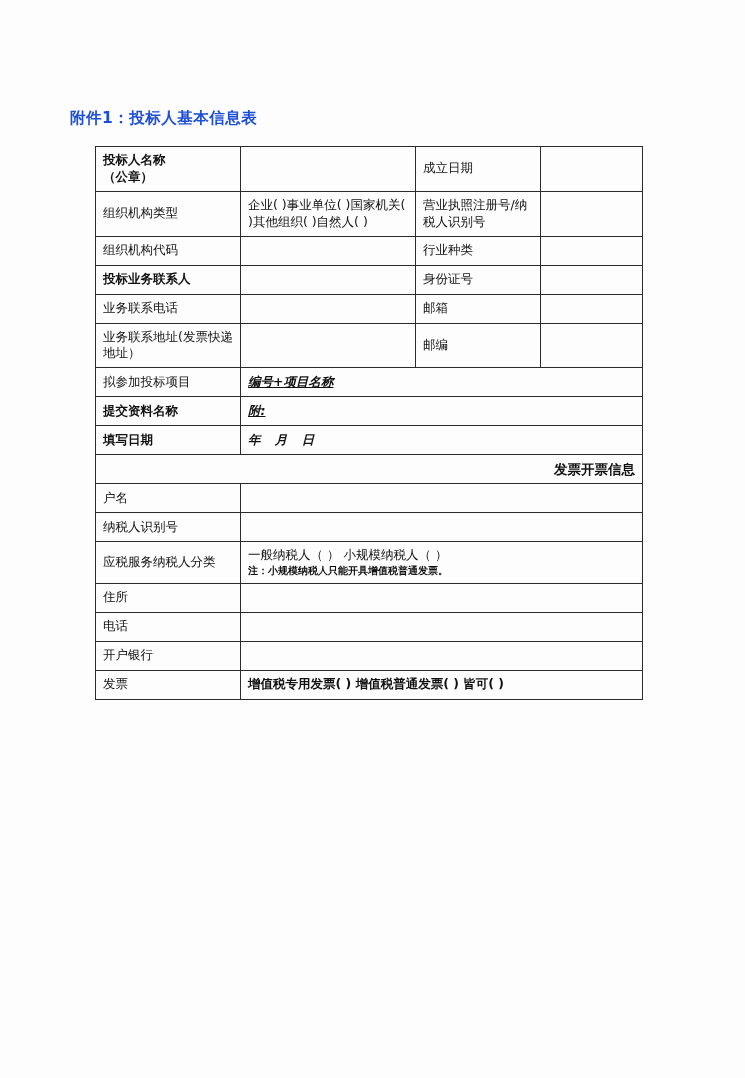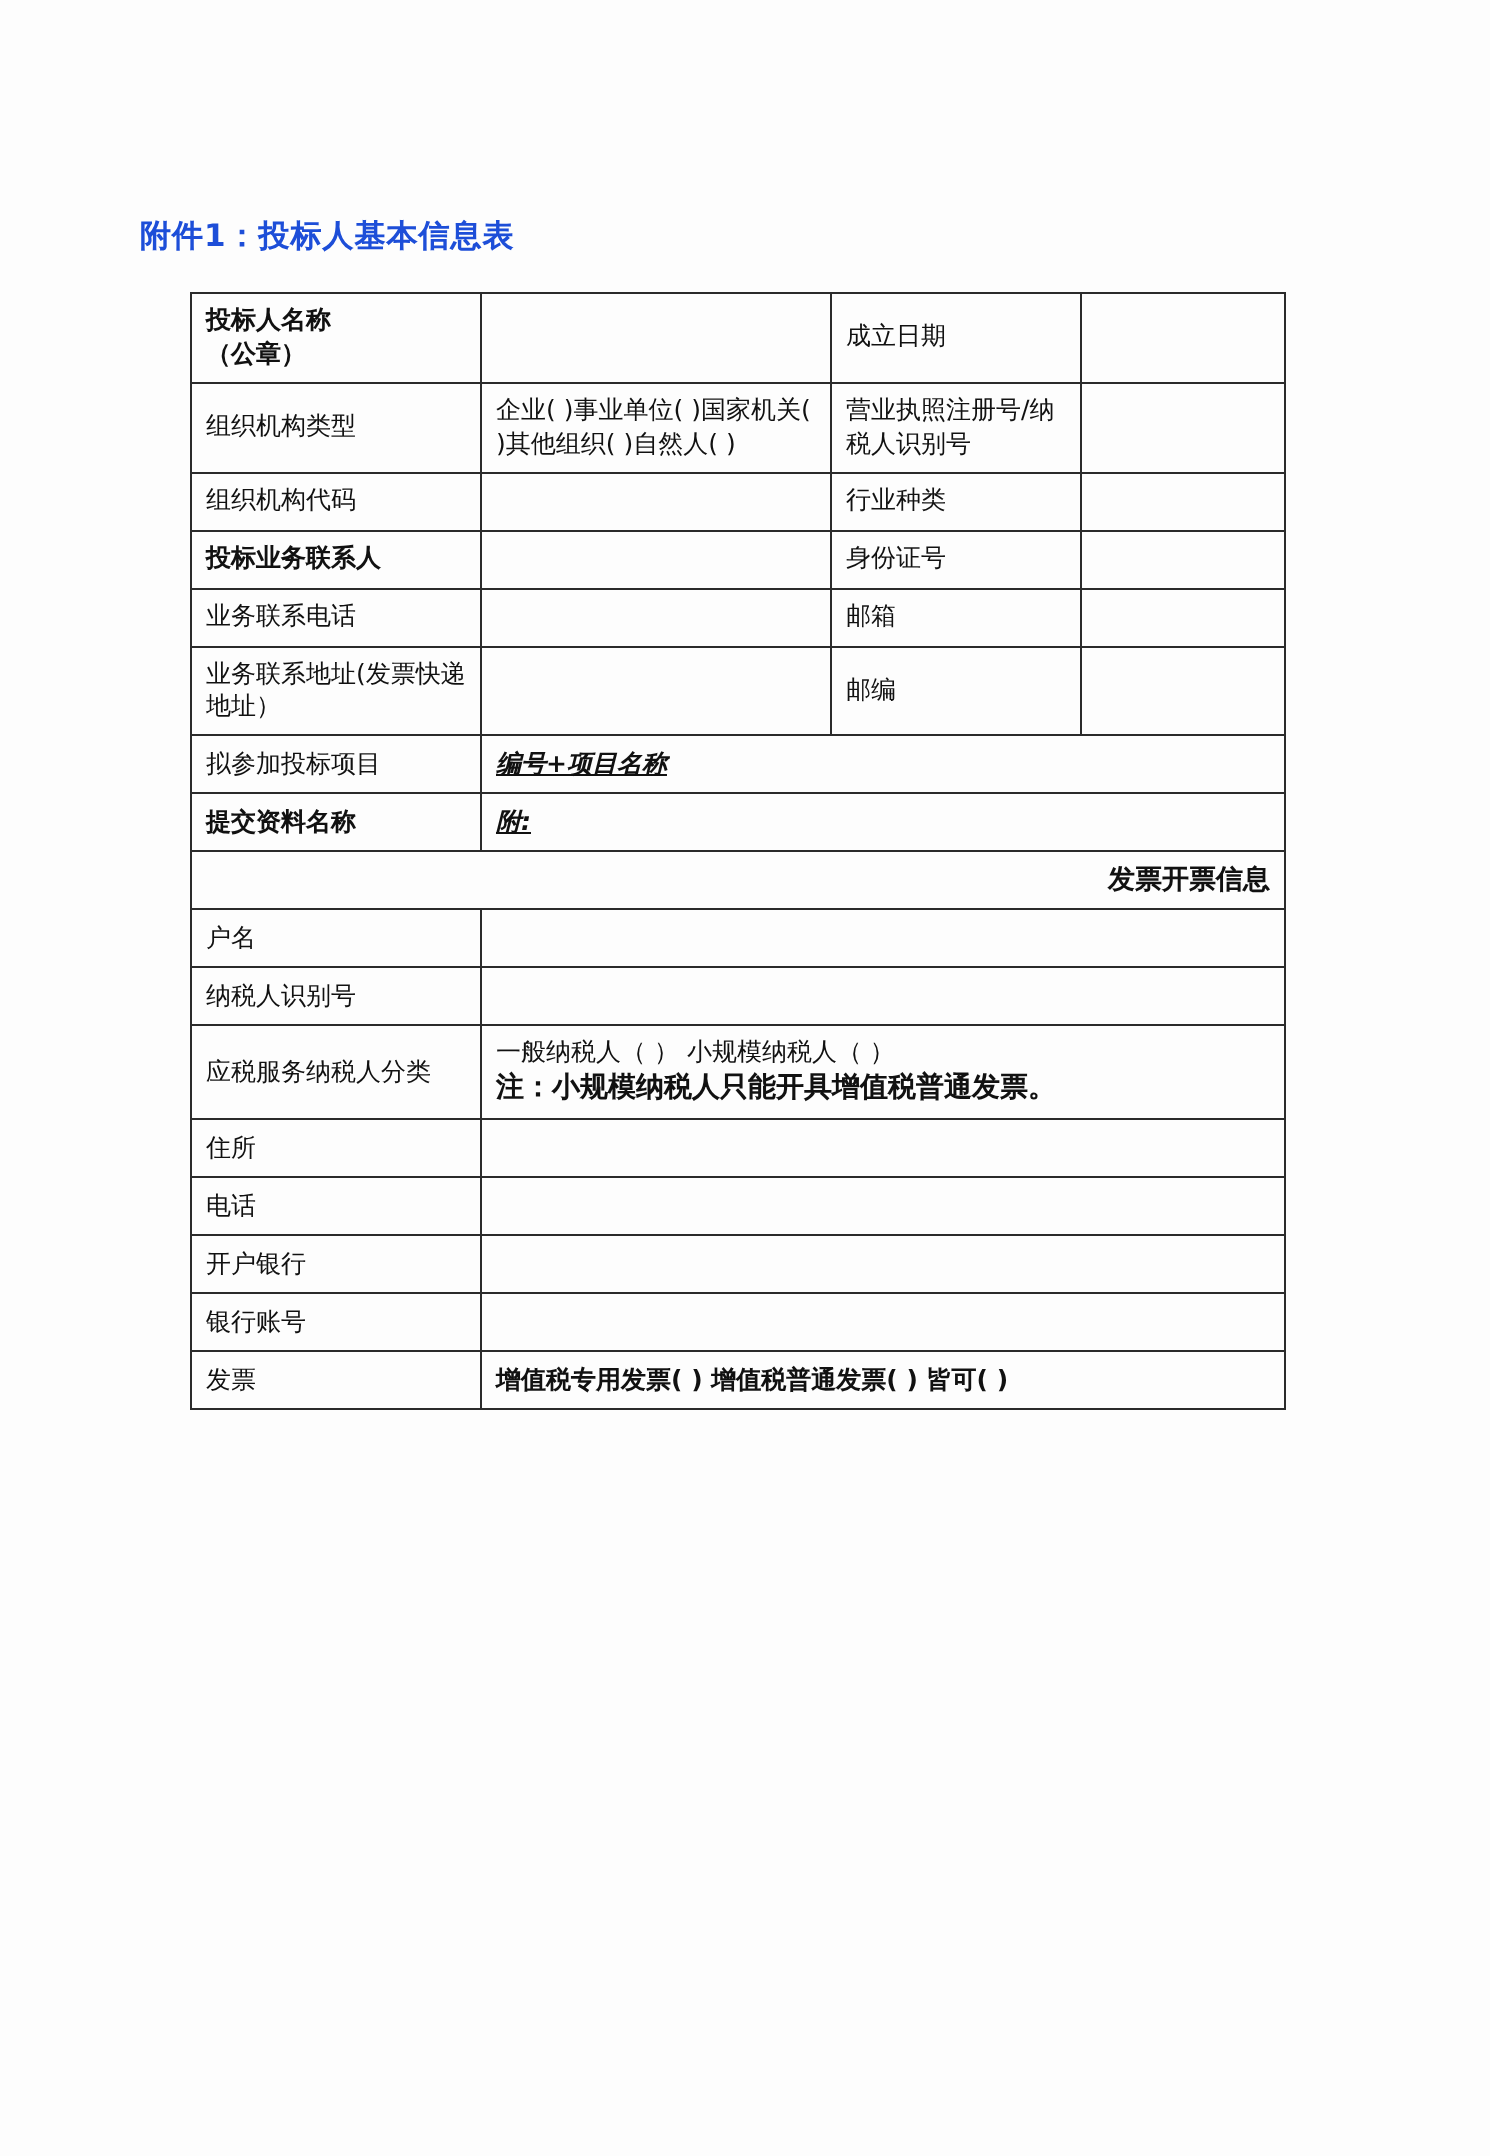--- a/index.html
+++ b/index.html
@@ -74,21 +74,21 @@
     letter-spacing: 5px;
   }
   .center-head {
     text-align: right;
     font-weight: bold;
     font-size: 13.5px;
     padding: 7px 0;
   }
   .note {
     font-weight: bold;
-    font-size: 14px;
+    font-size: 10px;
   }
   .sub {
     display: block;
   }
   .w-lbl { width: 130px; }
   .w-mid { width: 160px; }
   .w-lbl2 { width: 110px; }
 </style>
 </head>
 <body>
@@ -147,20 +147,24 @@
       <tr>
         <td class="lbl-n w-lbl">拟参加投标项目</td>
         <td class="ital" colspan="3">编号+项目名称</td>
       </tr>
 
       <tr>
         <td class="lbl w-lbl">提交资料名称</td>
         <td class="ital" colspan="3">附:</td>
       </tr>
 
+      <tr>
+        <td class="lbl w-lbl">填写日期</td>
+        <td class="ital-sp" colspan="3">年   月   日</td>
+      </tr>
 
       <tr>
         <td class="center-head" colspan="4">发票开票信息</td>
       </tr>
 
       <tr>
         <td class="lbl-n w-lbl">户名</td>
         <td class="val" colspan="3"></td>
       </tr>
 
@@ -185,24 +189,20 @@
       <tr>
         <td class="lbl-n w-lbl">电话</td>
         <td class="val" colspan="3"></td>
       </tr>
 
       <tr>
         <td class="lbl-n w-lbl">开户银行</td>
         <td class="val" colspan="3"></td>
       </tr>
 
-      <tr>
-        <td class="lbl-n w-lbl">银行账号</td>
-        <td class="val" colspan="3"></td>
-      </tr>
 
       <tr>
         <td class="lbl-n w-lbl">发票</td>
         <td class="val-b" colspan="3">增值税专用发票( )      增值税普通发票( )        皆可( )</td>
       </tr>
 
     </tbody>
   </table>
 
 </div>

